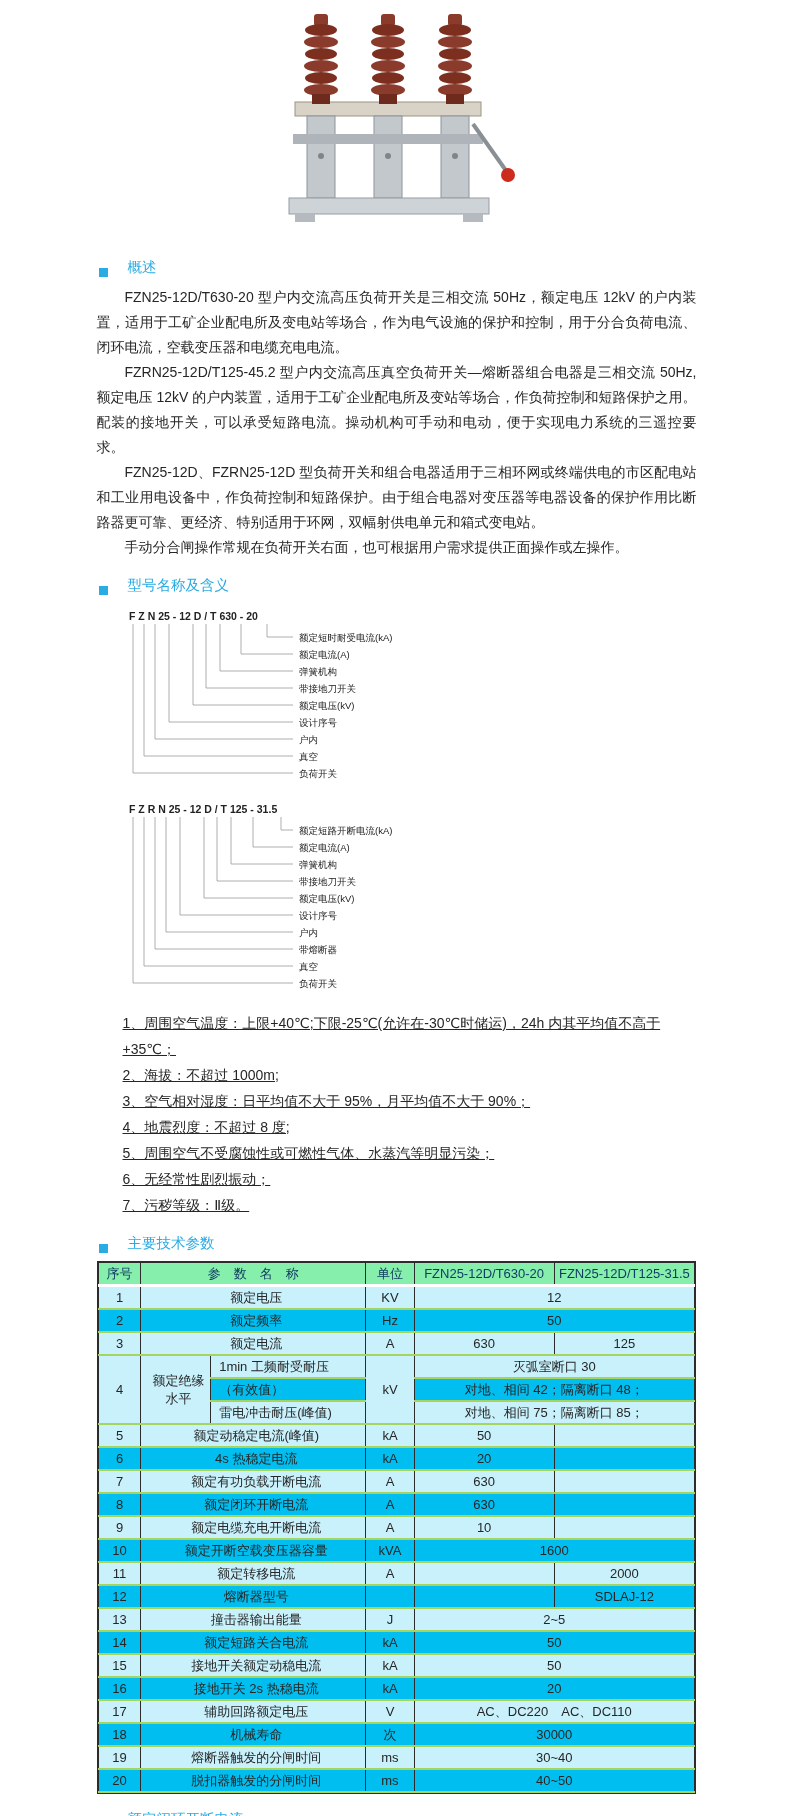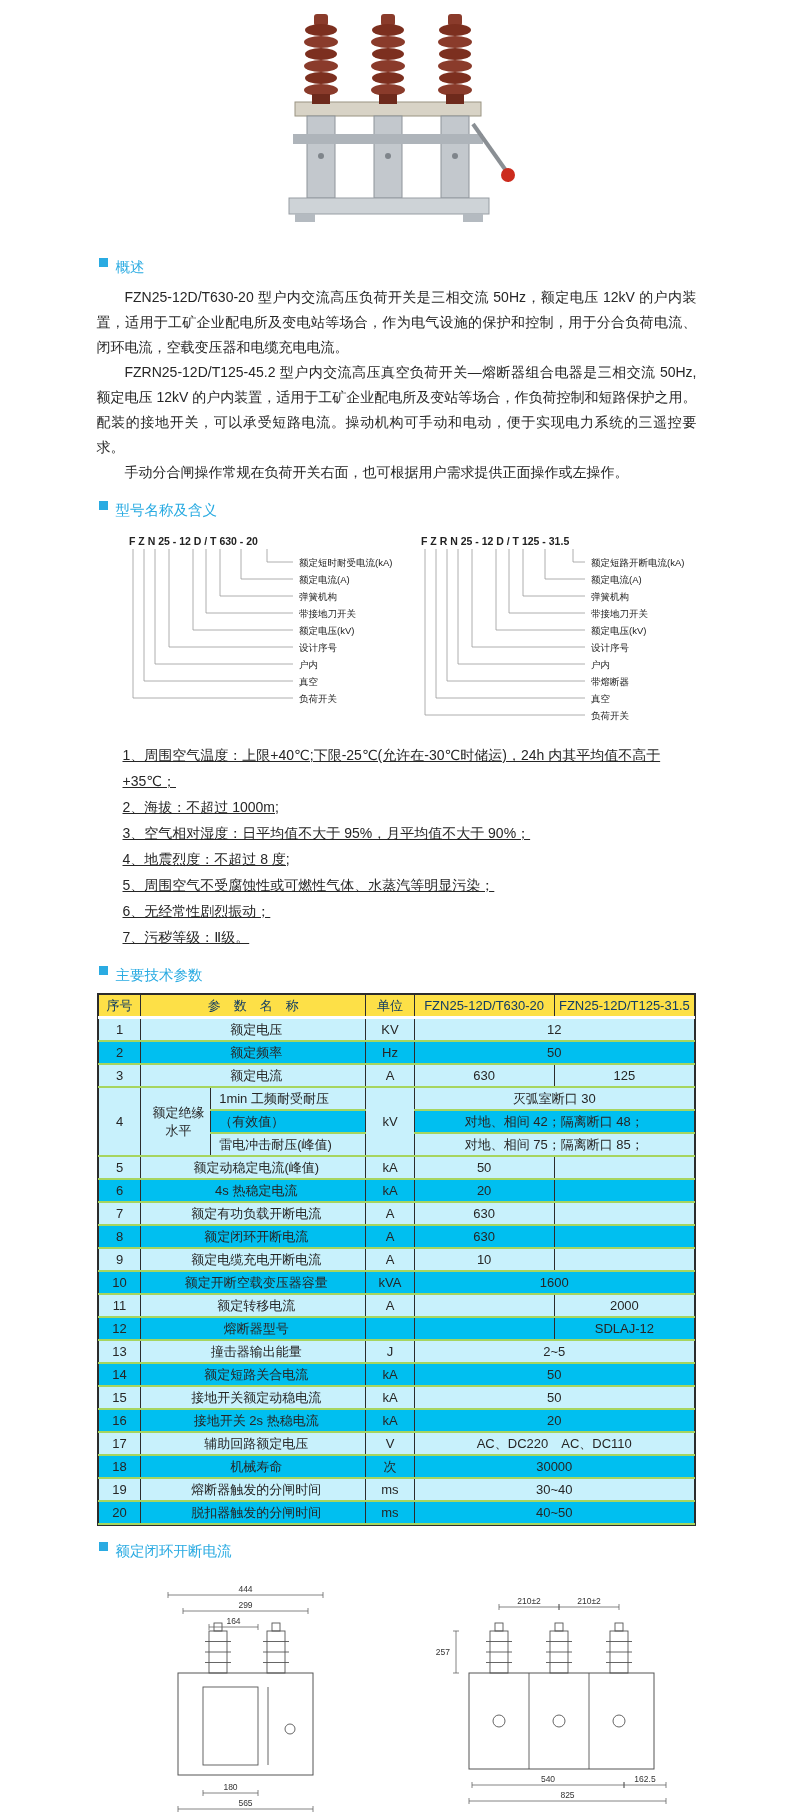--- a/index.html
+++ b/index.html
@@ -1,31 +1,31 @@
 <!DOCTYPE html>
 <html><head>
 <meta charset="utf-8">
 <style>
   html,body {margin:0; padding:0; background:#fbfbfb;}
   body {font-family:"Liberation Sans","DejaVu Sans",sans-serif; color:#262626;}
   .page {width:793px; margin:0 auto; background:#ffffff; padding-bottom:26px; min-height:1816px; box-sizing:border-box;}
   .content {width:600px; margin:0 auto;}
   .photo-wrap {display:flex; justify-content:center; padding-top:6px; height:236px;}
-  .sec-header {display:flex; align-items:flex-start; gap:8px; margin:16px 0 8px 2px;}
+  .sec-header {display:flex; align-items:flex-end; gap:20px; margin:16px 0 8px 2px;}
   .sec-square {width:9px; height:9px; background:#2aabe2; flex:0 0 auto;}
   .sec-title {color:#2aabe2; font-size:14.5px;}
   .para {margin:0; text-indent:2em; font-size:14px; line-height:25px; text-align:justify;}
   .env-item {font-size:14px; line-height:26px; padding-left:26px;text-decoration:underline;}
-  .model-row {display:flex; justify-content:space-between; padding:4px 0 0 20px;}
+  .model-row {display:flex; justify-content:space-between; padding:4px 0 0 20px;flex-direction:column;}
   .table-frame {border:1px solid #2c2c2c; width:597px; margin:4px auto 0;}
   table.params {border-collapse:collapse; table-layout:fixed; width:100%; font-size:13px;}
   .params th,.params td {border-left:1px solid #2c2c2c; border-right:1px solid #2c2c2c;
       border-top:2px solid #a6d55f; border-bottom:2px solid #a6d55f;
       padding:1px 4px; height:19px; text-align:center; overflow:hidden; font-weight:normal;}
-  .params thead th {background:#fde047; color:#123c63; border-bottom:3px solid #ffffff; border-top:1px solid #2c2c2c;}
+  .params thead th {background:#86efac; color:#123c63; border-bottom:3px solid #ffffff; border-top:1px solid #2c2c2c;}
   .params .pale {background:#c8f1fc;}
   .params .bright {background:#00bff0;}
   .params td.nm {text-align:center; padding-left:10px;}
   .params td.subnm {text-align:left; padding-left:8px;}
   .drawings {display:flex; justify-content:center; gap:46px; padding:10px 0 2px;}
   svg text {font-family:"Liberation Sans","DejaVu Sans",sans-serif;}
 </style>
 </head>
 <body>
 
@@ -87,20 +87,21 @@
 
   <div class="content">
 
     <div class="sec-header">
       <span class="sec-square"></span>
       <span class="sec-title">概述</span>
     </div>
     <div id="overview-paragraphs">
         <p class="para">FZN25-12D/T630-20 型户内交流高压负荷开关是三相交流 50Hz，额定电压 12kV 的户内装置，适用于工矿企业配电所及变电站等场合，作为电气设施的保护和控制，用于分合负荷电流、闭环电流，空载变压器和电缆充电电流。</p>
         <p class="para">FZRN25-12D/T125-45.2 型户内交流高压真空负荷开关—熔断器组合电器是三相交流 50Hz,额定电压 12kV 的户内装置，适用于工矿企业配电所及变站等场合，作负荷控制和短路保护之用。配装的接地开关，可以承受短路电流。操动机构可手动和电动，便于实现电力系统的三遥控要求。</p>
+        <p class="para">FZN25-12D、FZRN25-12D 型负荷开关和组合电器适用于三相环网或终端供电的市区配电站和工业用电设备中，作负荷控制和短路保护。由于组合电器对变压器等电器设备的保护作用比断路器更可靠、更经济、特别适用于环网，双幅射供电单元和箱式变电站。</p>
         <p class="para">手动分合闸操作常规在负荷开关右面，也可根据用户需求提供正面操作或左操作。</p>
       </div>
 
     <div class="sec-header">
       <span class="sec-square"></span>
       <span class="sec-title">型号名称及含义</span>
     </div>
     <div class="model-row">
       <div id="model-left"><svg width="292" height="189">
             <text x="12" y="13" font-size="10.5" font-weight="bold" fill="#222">F Z N 25 - 12 D / T 630 - 20</text>

